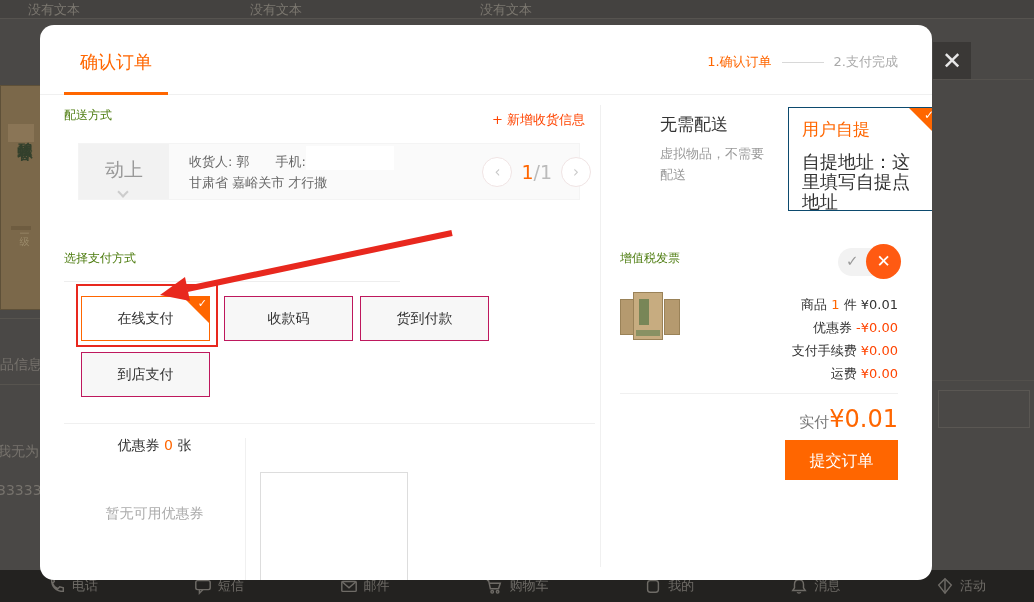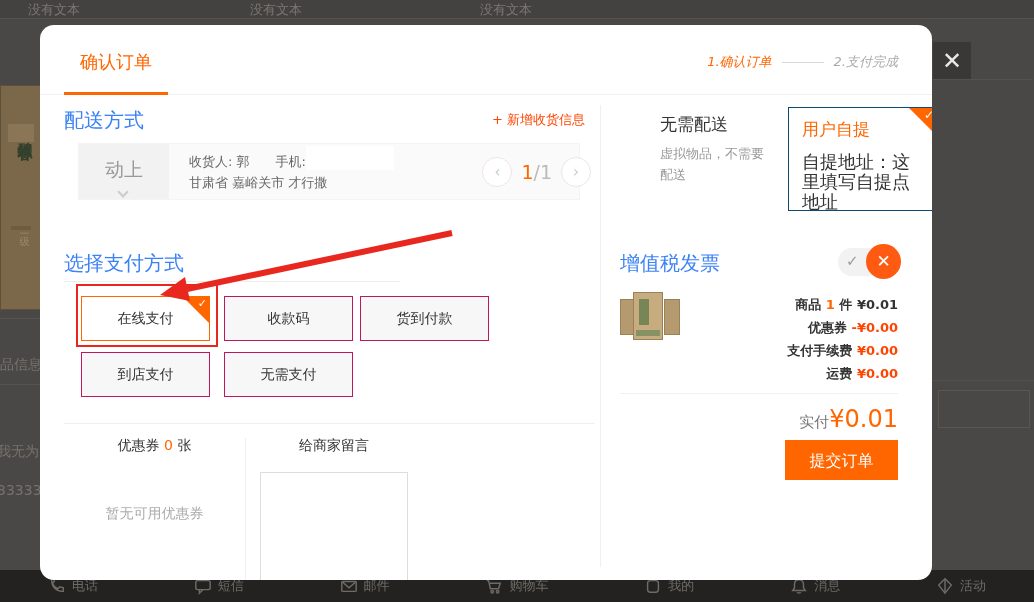--- a/index.html
+++ b/index.html
@@ -26,30 +26,30 @@
   
   .close-btn{position:absolute;left:933px;top:42px;width:38px;height:38px;background:#3a3836;
     color:#e8e8e8;font-size:24px;line-height:38px;text-align:center;cursor:pointer;}
   .close-underline{position:absolute;left:933px;top:79px;width:100px;height:1px;background:#55524e;}
 
   
   .modal{position:absolute;left:40px;top:25px;width:892px;height:555px;background:#fff;border-radius:14px;overflow:hidden;}
   .m-header{position:absolute;left:0;top:0;width:892px;height:70px;border-bottom:1px solid #f0f0f0;}
   .m-title{position:absolute;left:24px;top:0;height:70px;line-height:74px;padding:0 16px;
     font-size:18px;color:#ff6600;border-bottom:3px solid #ff6600;}
-  .steps{position:absolute;right:34px;top:28px;display:flex;align-items:center;gap:10px;font-size:13px;font-style:italic;}
+  .steps{position:absolute;right:34px;top:28px;display:flex;align-items:center;gap:10px;font-size:13px;}
   .step-1{color:#ff6600;}
   .step-dash{width:42px;height:1px;background:#d8d8d8;}
   .step-2{color:#aaa;}
 
   .v-divider{position:absolute;left:560px;top:80px;width:1px;height:462px;background:#f0f0f0;}
 
   
   .lc{position:absolute;left:24px;top:0;width:536px;height:555px;}
-  .sec-heading{font-size:20px;color:#3b82f6;}
+  .sec-heading{font-size:12px;color:#4d7c0f;}
   .h-delivery{position:absolute;left:0;top:82px;}
   .add-link{position:absolute;right:15px;top:86px;font-size:13px;color:#ff4400;cursor:pointer;}
   .addr-card{position:absolute;left:14px;top:118px;width:502px;height:57px;background:#fafafa;border:1px solid #f4f4f4;}
   .addr-tab{position:absolute;left:0;top:0;width:90px;height:55px;background:#f2f2f2;
     color:#999;font-size:19px;text-align:center;line-height:50px;}
   .addr-tab .chev-down{position:absolute;left:50%;bottom:3px;width:8px;height:8px;margin-left:-5px;
     border-right:2px solid #ccc;border-bottom:2px solid #ccc;transform:rotate(45deg);}
   .addr-info{position:absolute;left:110px;top:7px;font-size:13px;color:#666;line-height:21px;}
   .addr-row1 span{margin-right:26px;}
   .privacy-patch{position:absolute;left:227px;top:2px;width:88px;height:24px;background:#fff;}
@@ -96,21 +96,21 @@
     color:#fff;font-size:17px;line-height:34px;text-align:center;}
 
   .thumb{position:absolute;left:20px;top:262px;width:64px;height:56px;}
   .pkg{position:absolute;background:#b59a6f;border:1px solid #9a8258;}
   .pkg-l{left:0;top:12px;width:16px;height:36px;}
   .pkg-r{left:44px;top:12px;width:16px;height:36px;}
   .pkg-c{left:13px;top:5px;width:30px;height:48px;background:#c7ac80;z-index:2;}
   .pkg-c .band{position:absolute;left:5px;top:6px;width:10px;height:26px;background:#5d7a4a;opacity:.75;}
   .pkg-c .foot{position:absolute;left:2px;bottom:3px;width:24px;height:6px;background:#6d8657;opacity:.7;}
 
-  .sum{position:absolute;right:34px;top:268px;text-align:right;font-size:13px;color:#333;line-height:23px;font-weight:bold;}
+  .sum{position:absolute;right:34px;top:268px;text-align:right;font-size:13px;color:#333;line-height:23px;}
   .amt-red{color:#ff4400;}
   .num-org{color:#ff6600;}
   .rc-divider{position:absolute;left:20px;top:368px;width:278px;height:1px;background:#f0f0f0;}
   .total{position:absolute;right:34px;top:380px;text-align:right;}
   .total-label{font-size:15px;color:#777;}
   .total-amt{font-size:24px;color:#ff6600;}
   .submit-btn{position:absolute;right:34px;top:415px;width:113px;height:40px;background:#ff6600;border:none;
     color:#fff;font-size:16px;text-align:center;line-height:40px;cursor:pointer;}
 
   
@@ -243,29 +243,25 @@
       </div>
       <div class="pay-btn" style="left:160px;top:271px">
         <span>收款码</span>
       </div>
       <div class="pay-btn" style="left:296px;top:271px">
         <span>货到付款</span>
       </div>
       <div class="pay-btn" style="left:17px;top:327px">
         <span>到店支付</span>
       </div>
-      <div class="pay-btn" style="left:160px;top:327px">
-        <span>无需支付</span>
-      </div>
 
       <div class="left-divider2"></div>
       <div class="coupon-head"><span>优惠券 </span><span class="coupon-count">0</span><span> 张</span></div>
       <div class="coupon-empty">暂无可用优惠券</div>
       <div class="coupon-divider"></div>
-      <div class="msg-head">给商家留言</div>
       <textarea class="msg-box" style=""></textarea>
     </div>
 
     <div class="rc">
       <div class="opt-none-title">无需配送</div>
       <div class="opt-none-desc">虚拟物品，不需要配送</div>
 
       <div class="opt-pickup">
         <div class="opt-pickup-title">用户自提</div>
         <div class="opt-pickup-desc">自提地址：这里填写自提点地址</div>

